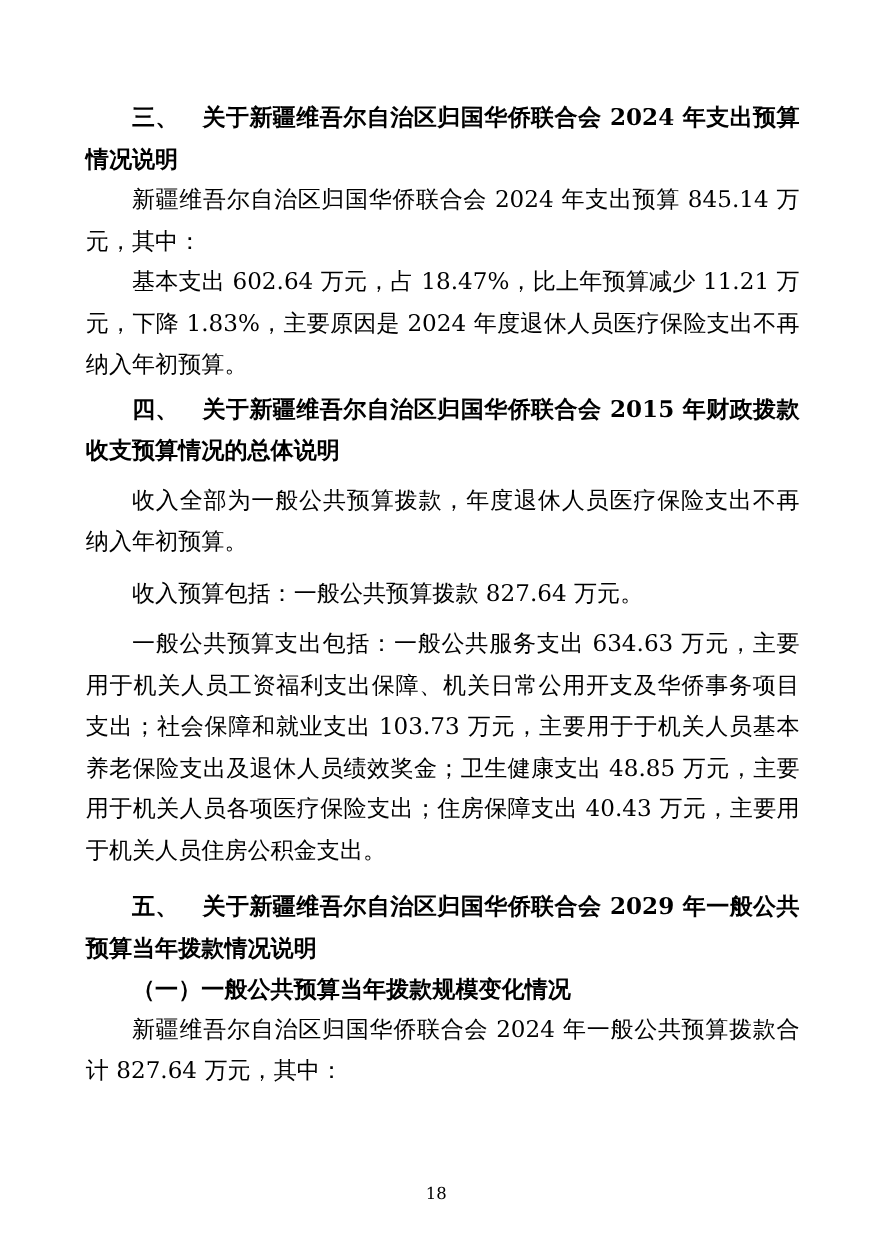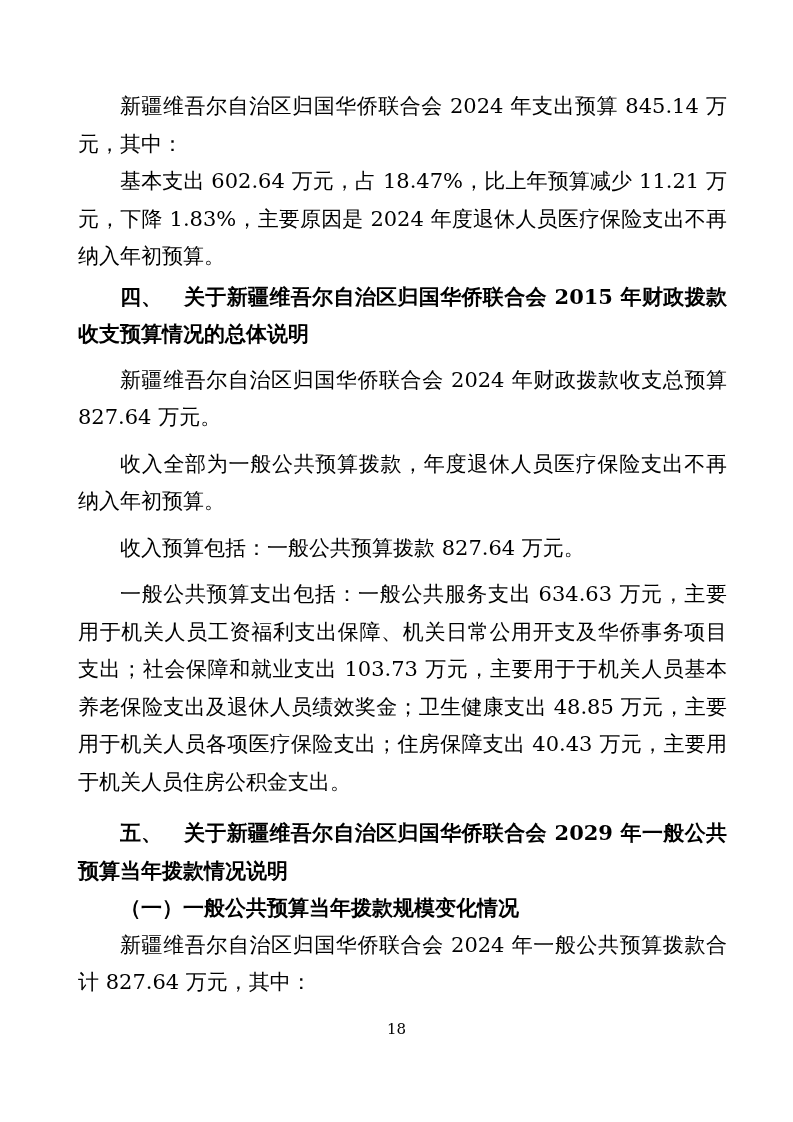--- a/index.html
+++ b/index.html
@@ -34,44 +34,44 @@
   }
   .content h2,
   .content h3 {
     font-weight: bold;
   }
   .heading-four { margin-top: 2px !important; }
   .sec-four p   { margin-top: 9px  !important; }
   .heading-five { margin-top: 13px !important; }
   .footer {
     position: absolute;
-    top: 1020px;
+    top: 1076px;
     left: 0;
     right: 0;
     text-align: center;
     font-size: 15px;
     line-height: 18px;
     font-family: "DejaVu Serif", "Liberation Serif", serif;
     color: #000000;
   }
 </style>
 </head>
 <body>
 
 <div class="page">
   <div class="content">
 
     <section>
+      <h2 class="heading-three">三、　关于新疆维吾尔自治区归国华侨联合会 2024 年支出预算情况说明</h2>
       <p>新疆维吾尔自治区归国华侨联合会 2024 年支出预算 845.14 万元，其中：</p>
       <p>基本支出 602.64 万元，占 18.47%，比上年预算减少 11.21 万元，下降 1.83%，主要原因是 2024 年度退休人员医疗保险支出不再纳入年初预算。</p>
     </section>
 
     <section class="sec-four">
       <h2 class="heading-four">四、　关于新疆维吾尔自治区归国华侨联合会 2015 年财政拨款收支预算情况的总体说明</h2>
-      <p>新疆维吾尔自治区归国华侨联合会 2024 年财政拨款收支总预算 827.64 万元。</p>
       <p>收入全部为一般公共预算拨款，年度退休人员医疗保险支出不再纳入年初预算。</p>
       <p>收入预算包括：一般公共预算拨款 827.64 万元。</p>
       <p>一般公共预算支出包括：一般公共服务支出 634.63 万元，主要用于机关人员工资福利支出保障、机关日常公用开支及华侨事务项目支出；社会保障和就业支出 103.73 万元，主要用于于机关人员基本养老保险支出及退休人员绩效奖金；卫生健康支出 48.85 万元，主要用于机关人员各项医疗保险支出；住房保障支出 40.43 万元，主要用于机关人员住房公积金支出。</p>
     </section>
 
     <section>
       <h2 class="heading-five">五、　关于新疆维吾尔自治区归国华侨联合会 2029 年一般公共预算当年拨款情况说明</h2>
       <h3 class="subheading">（一）一般公共预算当年拨款规模变化情况</h3>
       <p>新疆维吾尔自治区归国华侨联合会 2024 年一般公共预算拨款合计 827.64 万元，其中：</p>
     </section>

